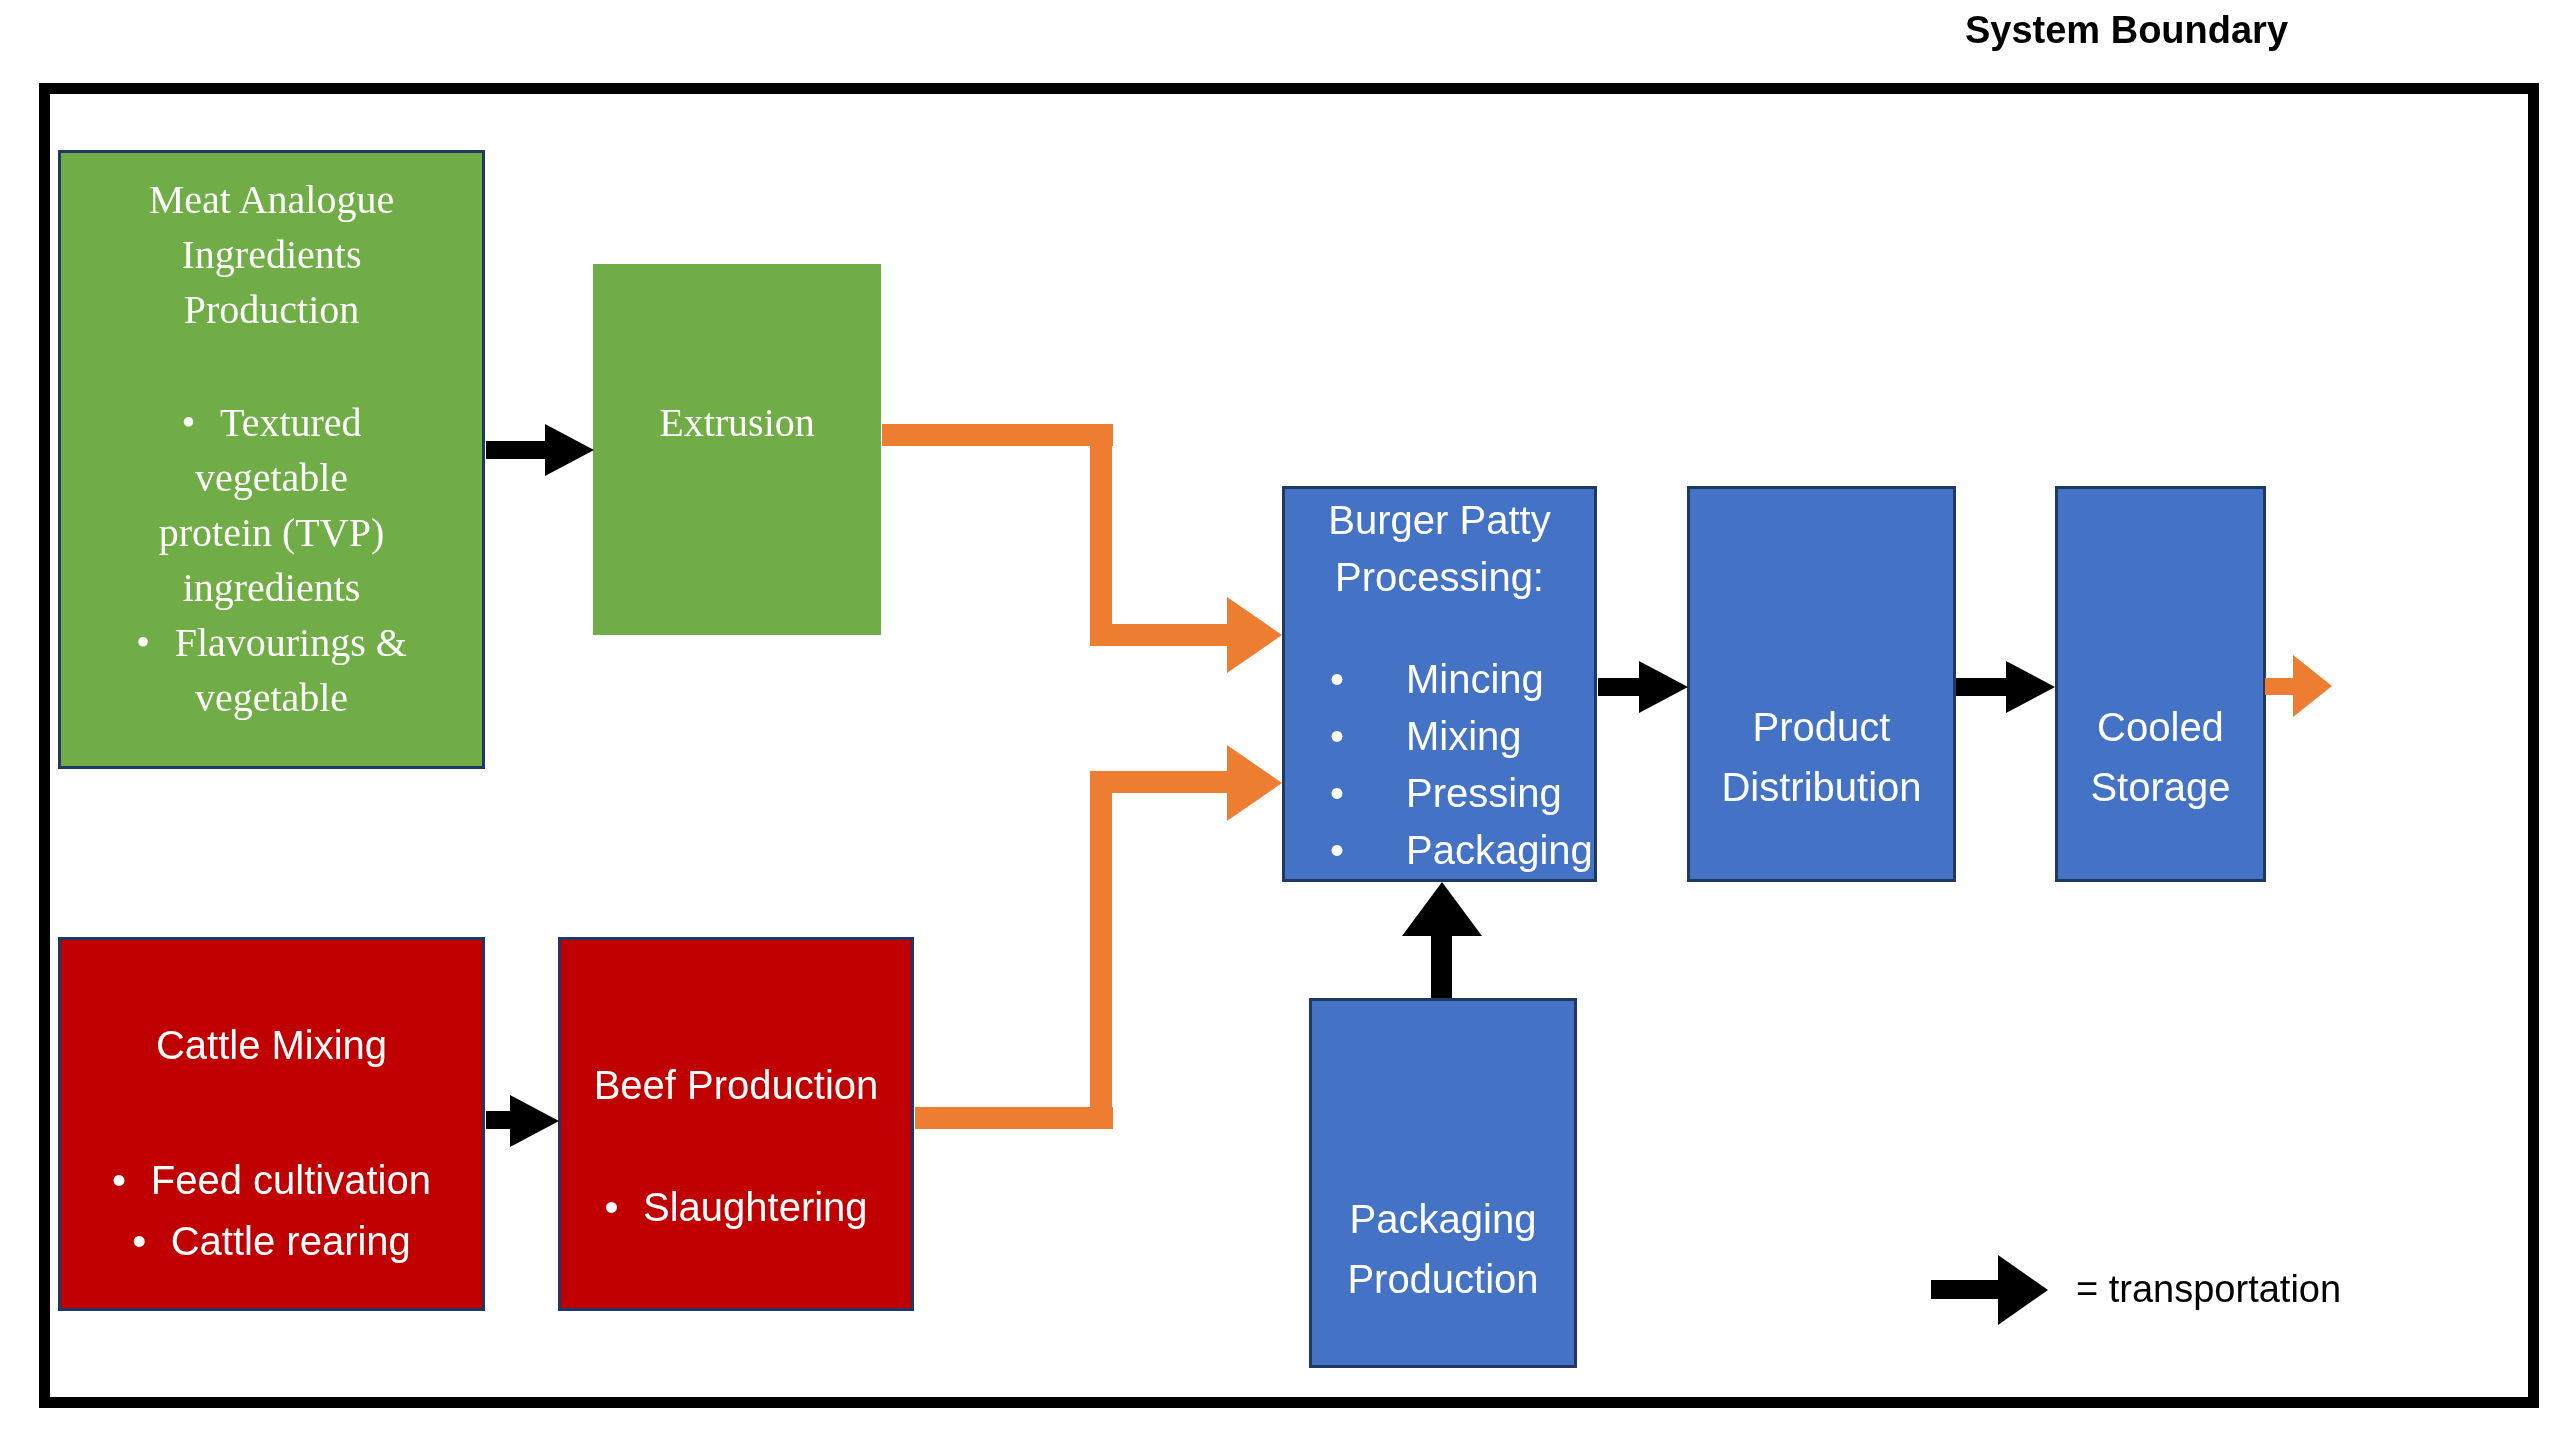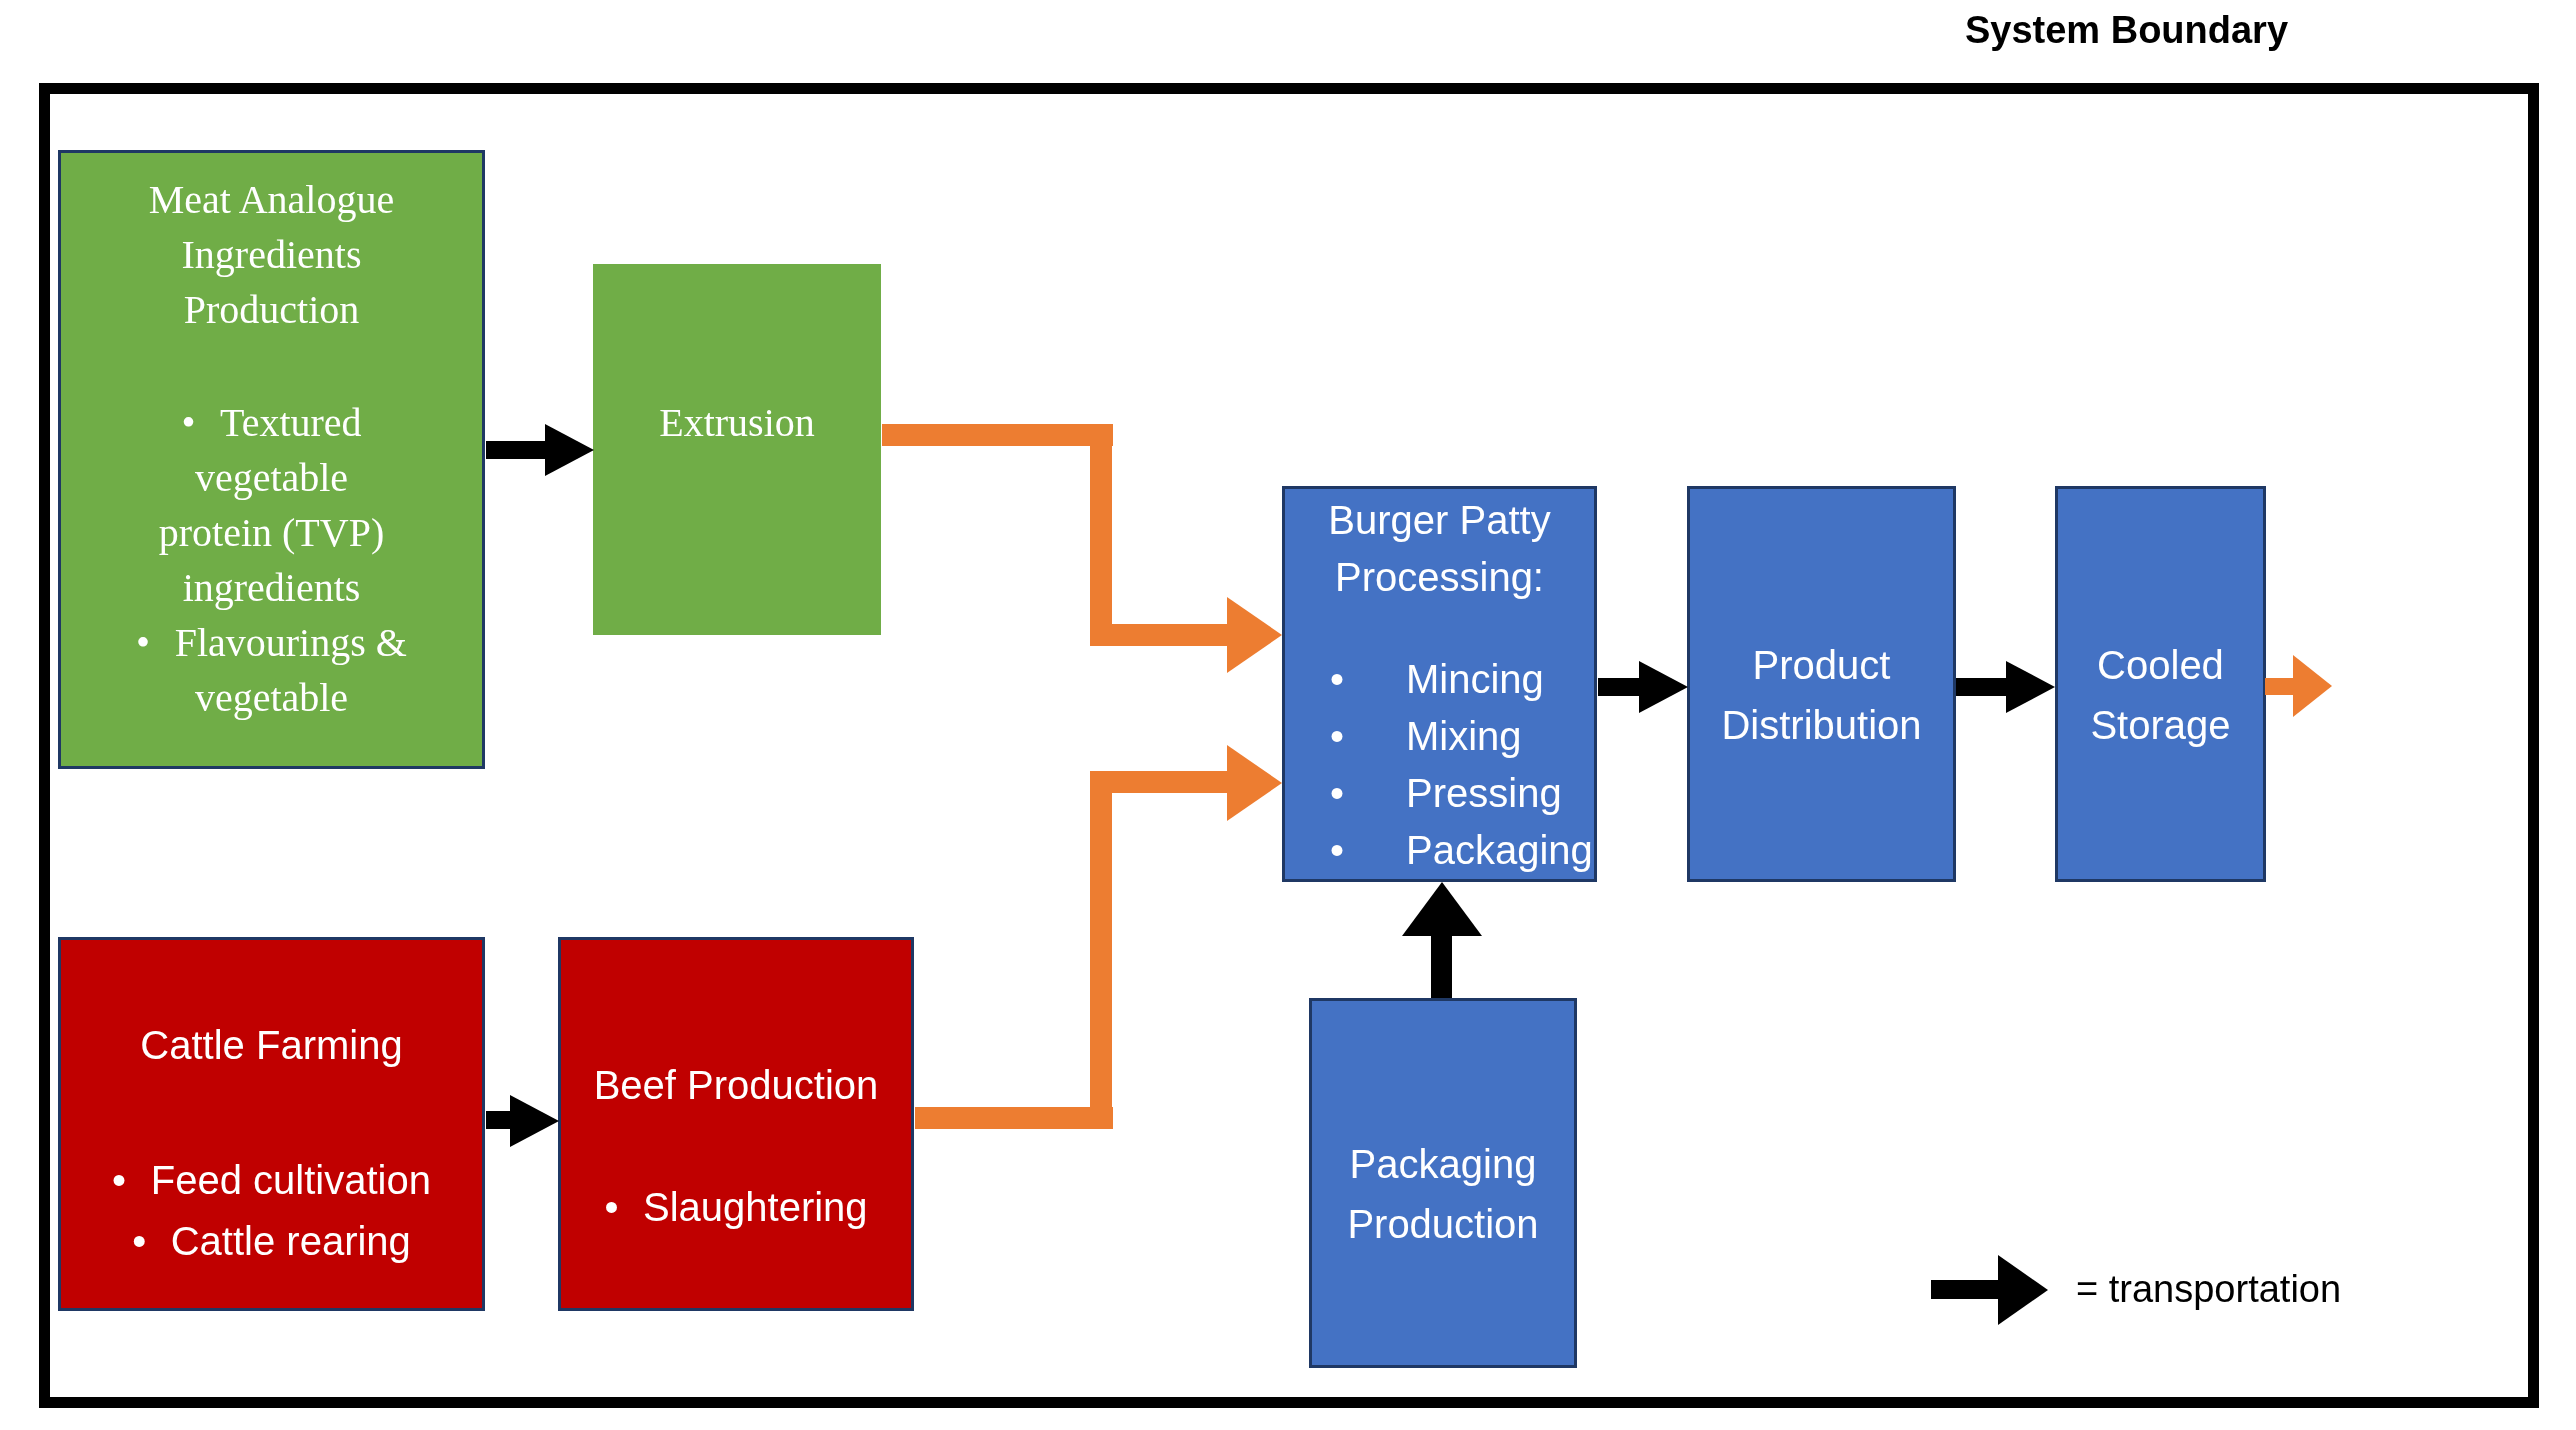--- a/index.html
+++ b/index.html
@@ -7,21 +7,21 @@
          font-family:"Liberation Sans","DejaVu Sans",sans-serif;overflow:hidden;}
   .title{position:absolute;left:1900px;top:6.5px;width:453px;text-align:center;
          font-size:38px;font-weight:bold;line-height:47px;color:var(--black);}
   .boundary{position:absolute;left:39px;top:83px;width:2500px;height:1325px;
             border:11.7px solid var(--black);box-sizing:border-box;}
   
   .box{position:absolute;box-sizing:border-box;color:var(--white);font-size:40px;
        display:flex;flex-direction:column;align-items:stretch;}
   .green{background:var(--green);font-family:Liberation Serif, serif;}
   .red{background:var(--red);}
-  .blue{background:var(--blue);}
+  .blue{background:var(--blue);justify-content:center;}
   .bordered{border:3.9px solid var(--navy);}
   .box .line{display:flex;align-items:center;justify-content:center;height:60px;}
   .box .bullet{margin-right:24.6px;}
   
   .meat{left:58px;top:150px;width:427px;height:619px;padding-top:19.4px;}
   .meat .line{height:55px;}
   .meat .gap{height:58px;}
   .tvp{left:593px;top:264px;width:288px;height:371px;padding-top:128px;}
   .cattle{left:58px;top:937px;width:427px;height:374px;padding-top:75px;}
   .cattle .line{height:61px;}
@@ -103,21 +103,21 @@
   <div class="box green tvp">
       <div class="box-label">
         <div class="line">
           <span>Extrusion</span>
         </div>
       </div>
     </div>
   <div class="box red bordered cattle">
       <div class="box-label">
         <div class="line">
-          <span>Cattle Farming</span>
+          <span>Cattle Mixing</span>
         </div>
       </div>
       <div class="gap"></div>
       <div class="box-items">
         <div class="line bulleted">
           <span class="bullet">•</span>
           <span>Feed cultivation</span>
         </div>
         <div class="line bulleted">
           <span class="bullet">•</span>

